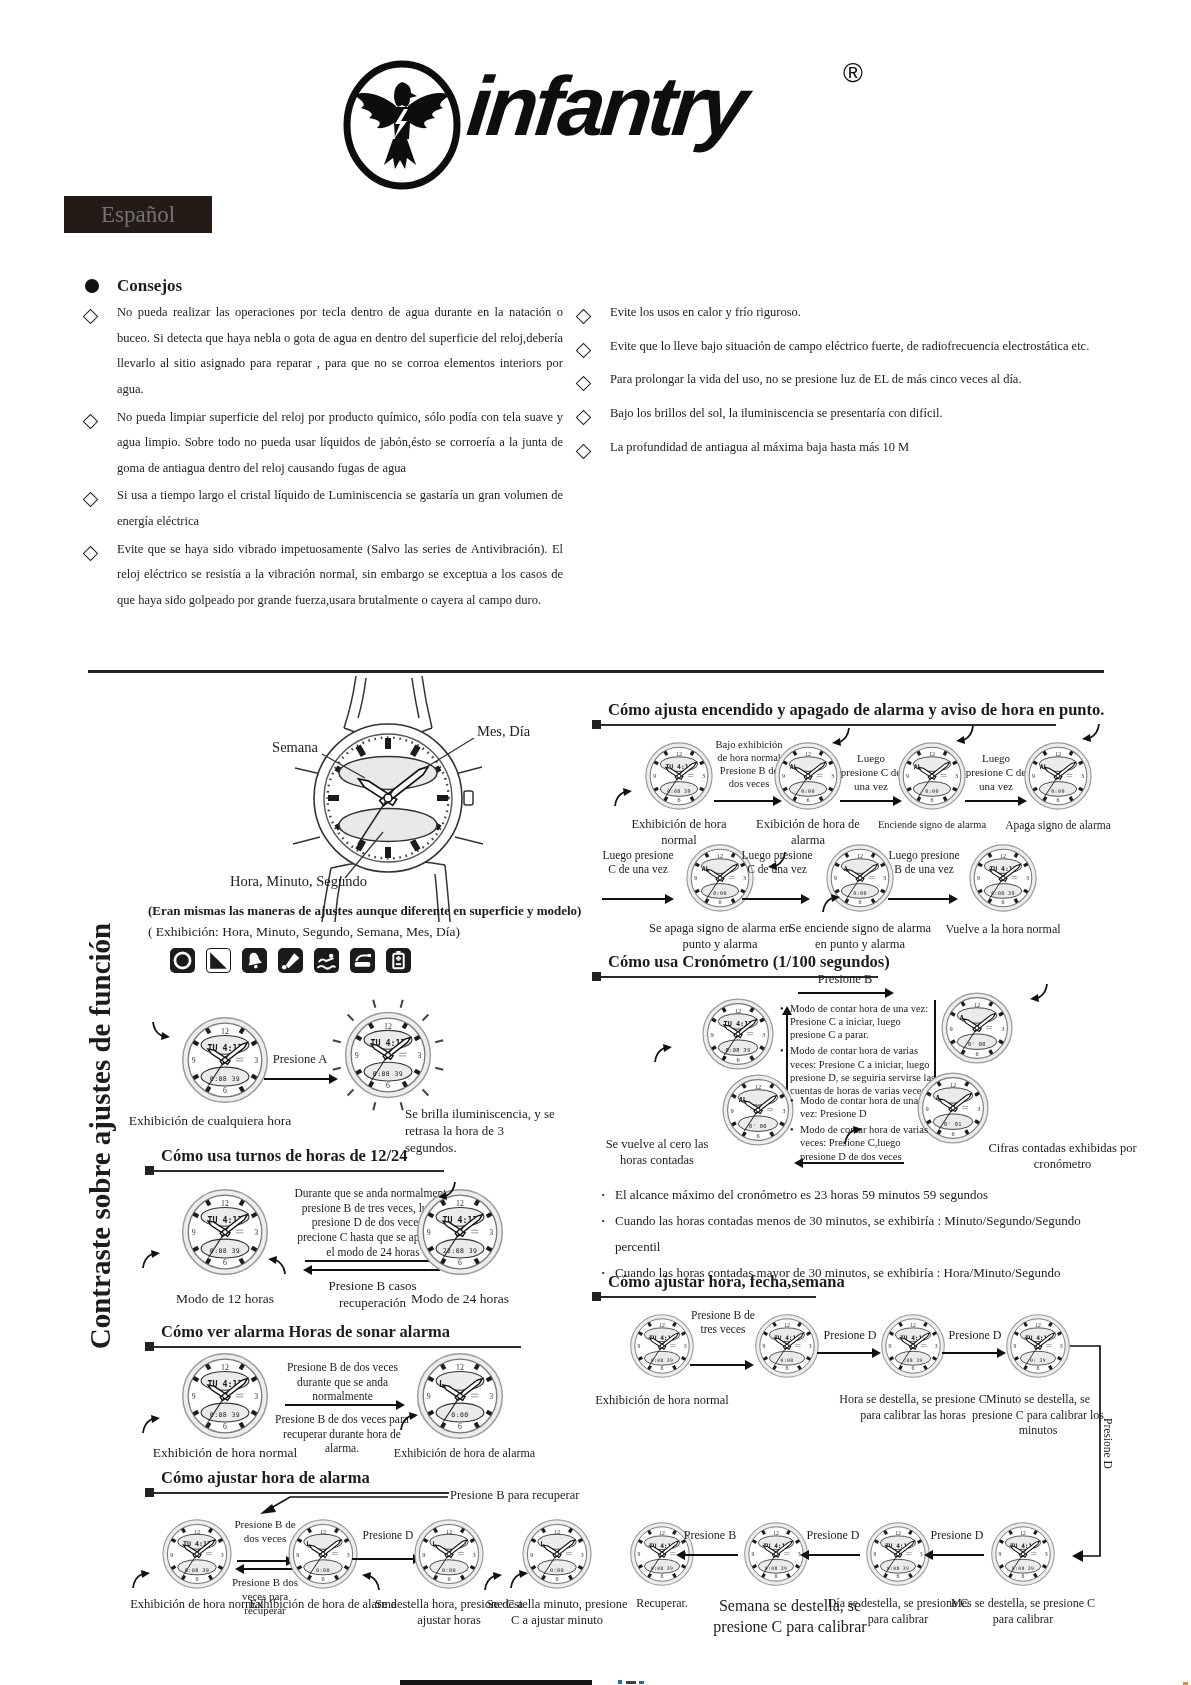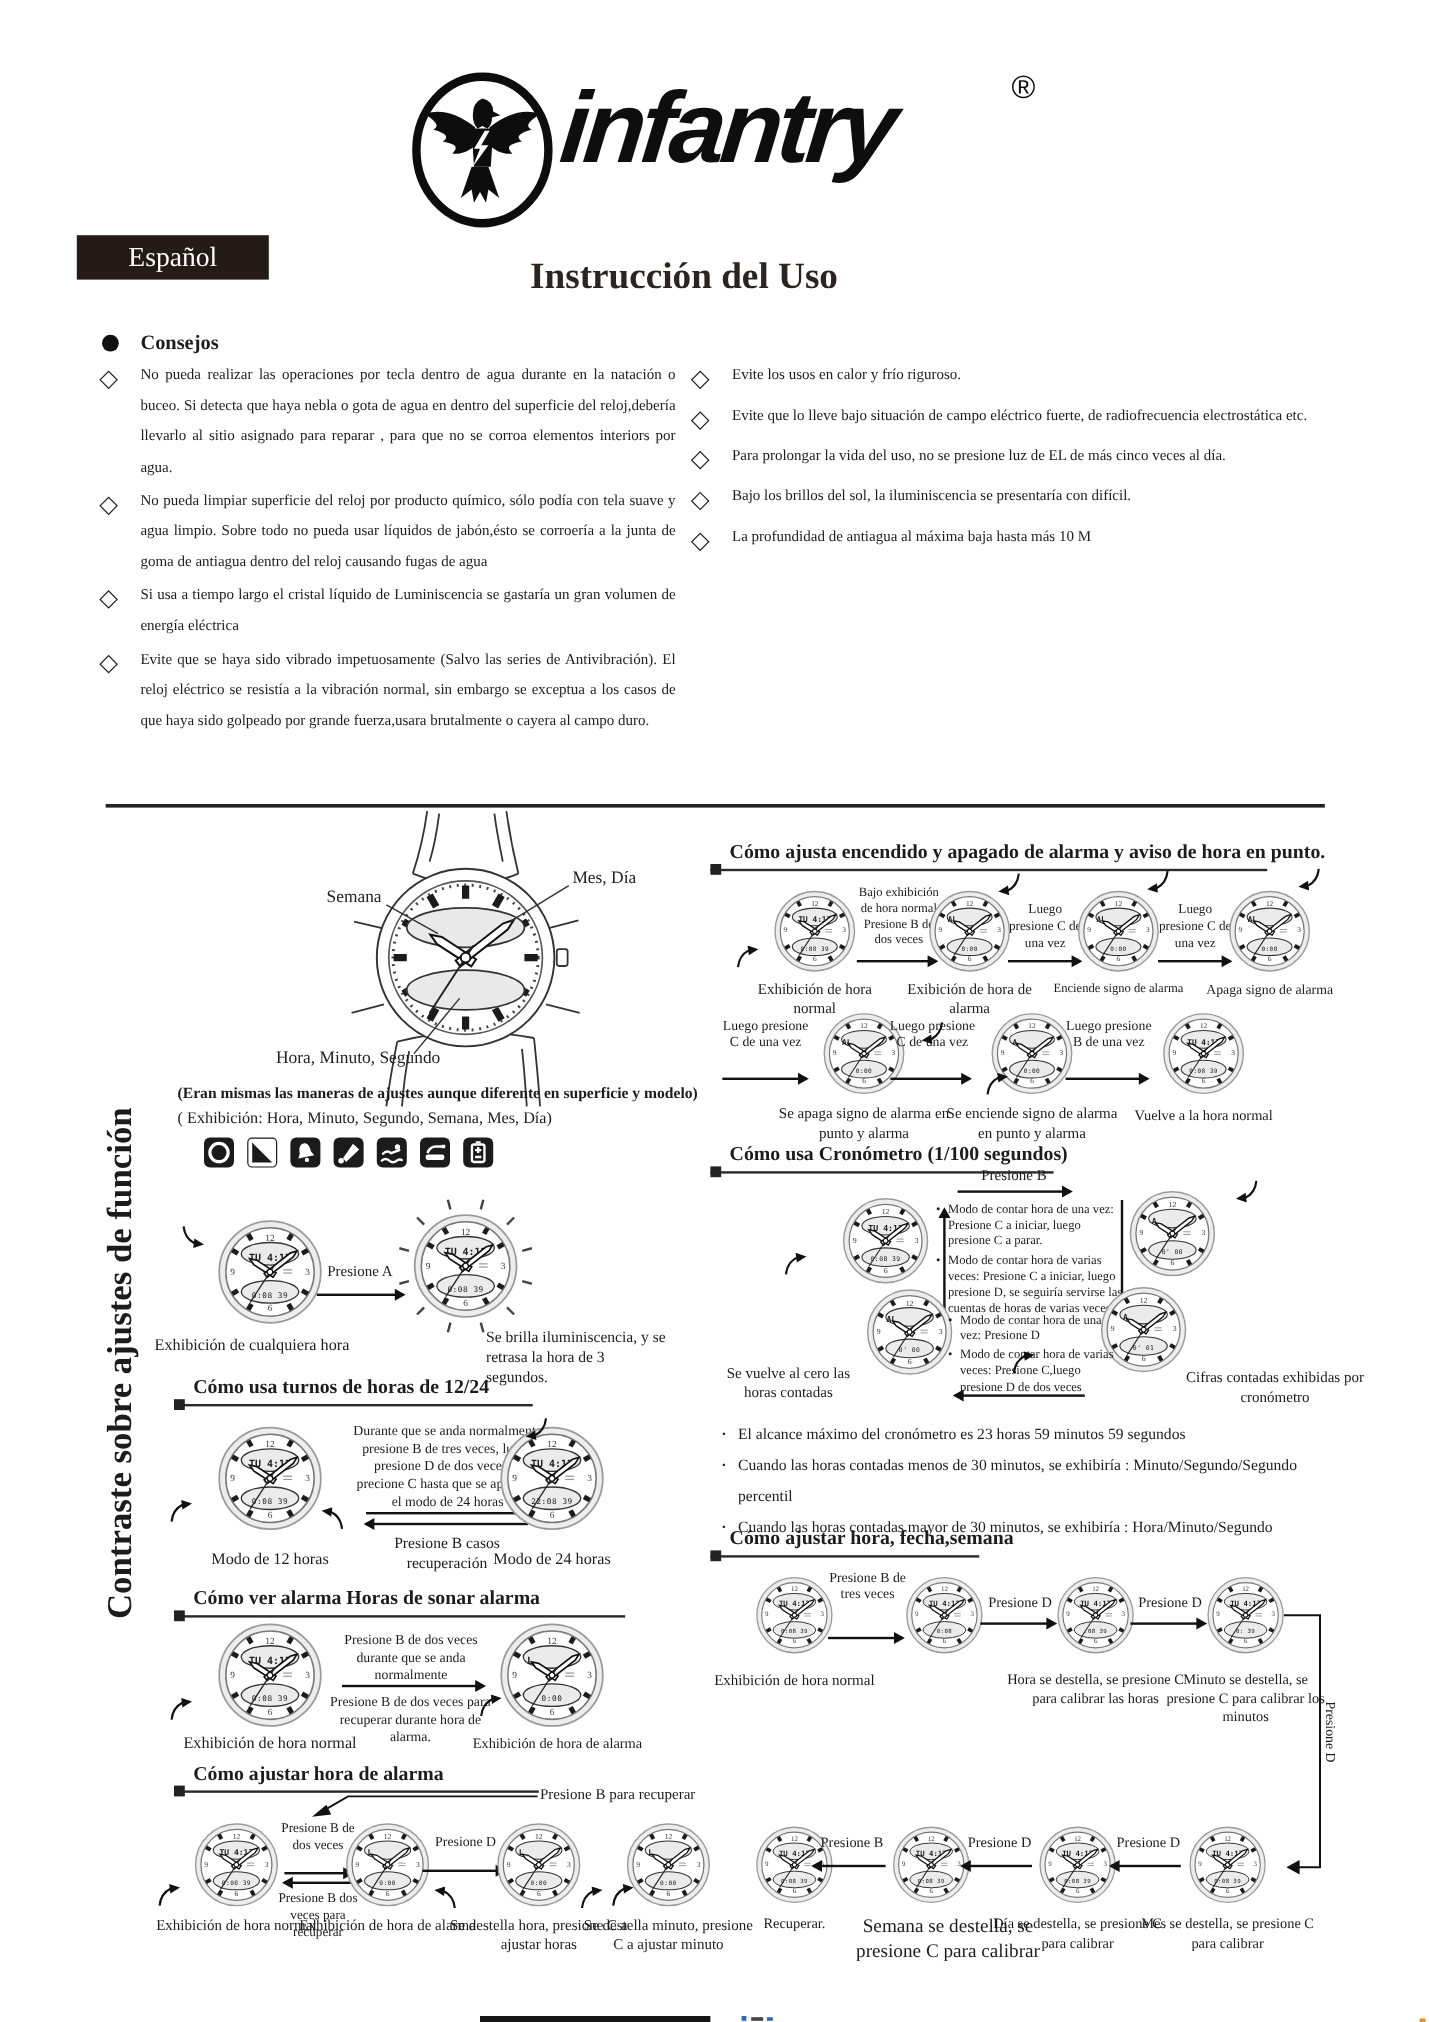--- a/index.html
+++ b/index.html
@@ -4,22 +4,22 @@
 <style>
   html,body{margin:0;padding:0;background:#888}
   .page{position:relative;width:1191px;height:1685px;background:#fff;margin:0 auto;
         font-family:"Liberation Serif",serif;color:#1c1c1c;overflow:hidden}
   .abs{position:absolute}
   
   .logo-word{position:absolute;left:468px;top:58px;font-family:"Liberation Sans",sans-serif;
              font-weight:bold;font-style:italic;font-size:84px;letter-spacing:-4px;color:#0e0e0e;
              transform:skewX(-6deg)}
   .logo-reg{position:absolute;left:843px;top:58px;font-size:27px;color:#0e0e0e;font-family:"Liberation Sans",sans-serif}
-  .lang-box{position:absolute;left:64px;top:196px;width:160px;height:37px;background:#241b16;
-            color:#ffffff;font-size:23px;display:flex;align-items:center;justify-content:center}
+  .lang-box{position:absolute;left:64px;top:196px;width:148px;height:37px;background:#241b16;
+            color:#737373;font-size:23px;display:flex;align-items:center;justify-content:center}
   .doc-title{position:absolute;left:300px;top:212px;width:540px;text-align:center;
              font-size:31px;font-weight:bold;color:#2c2420}
   
   .cons-head{position:absolute;left:85px;top:276px;font-weight:bold;font-size:17px;display:flex;align-items:center;gap:18px}
   .dot{width:14px;height:14px;border-radius:50%;background:#111;display:inline-block}
   .cons-col{position:absolute;font-size:12.5px;line-height:2.05;text-align:justify}
   .cons-item{display:flex;margin-bottom:2px}
   .cons-item .b{flex:0 0 32px;padding-top:6px}
   .diam{width:9px;height:9px;border:1.3px solid #222;transform:rotate(45deg);display:inline-block}
   .cons-item .t{flex:1}
@@ -86,21 +86,20 @@
         <path d="M70,46 C84,35 99,30 112,35 C103,41 99,45 105,48 C95,51 91,54 97,58 C87,60 83,62 89,68 C81,69 74,65 70,61 z"></path>
         <path d="M55,47 h18 l-2,32 h-14 z"></path>
         <path d="M55,79 l-9,26 9,-7 2,11 5,-9 5,9 2,-11 9,7 -9,-26 z"></path>
       </g>
       <polygon points="66,49 57,64 62,64 56,79 69,61 63,61 70,49" fill="#fff"></polygon>
     </svg>
   </div>
   <div class="logo-word">infantry</div>
   <div class="logo-reg">®</div>
   <div class="lang-box">Español</div>
-  <div class="doc-title">Instrucción del Uso</div>
 
   <div class="cons-head">
     <span class="dot"></span>
     <span>Consejos</span>
   </div>
   <div class="cons-col" style="left:85px;top:300px;width:478px">
     <div class="cons-item">
         <span class="b"><span class="diam"></span></span>
         <div class="t">No pueda realizar las operaciones por tecla dentro de agua durante en la natación o buceo. Si detecta que haya nebla o gota de agua en dentro del superficie del reloj,debería llevarlo al sitio asignado para reparar , para que no se corroa elementos interiors por agua.</div>
       </div>

